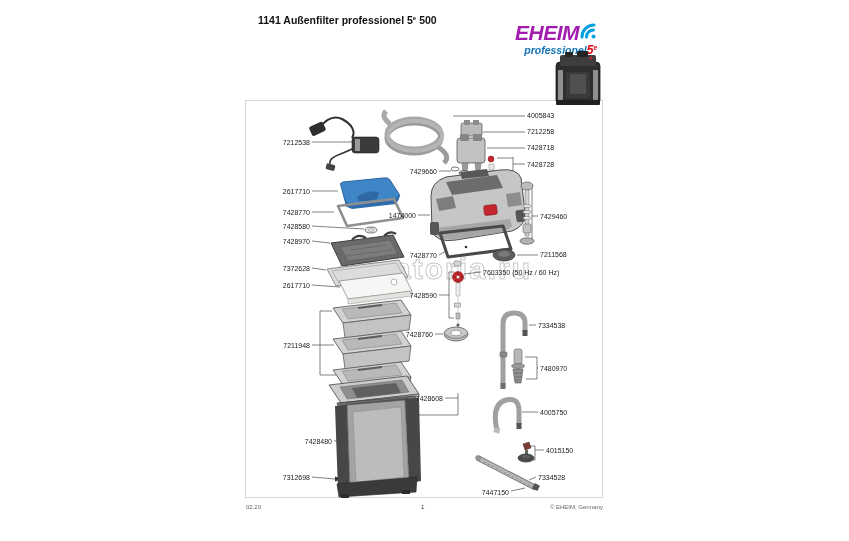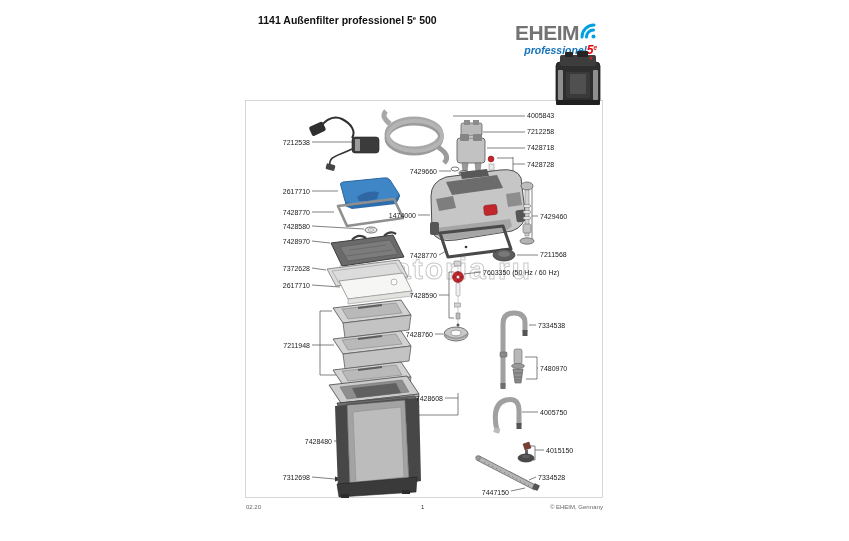--- a/index.html
+++ b/index.html
@@ -4,21 +4,21 @@
 <style>
   html,body{margin:0;padding:0;background:#fff;}
   #page{position:relative;width:849px;height:541px;background:#ffffff;overflow:hidden;
         font-family:"Liberation Sans",sans-serif;}
   #art{position:absolute;left:0;top:0;width:849px;height:541px;}
   .title{position:absolute;left:258px;top:14px;font-size:10.5px;font-weight:bold;color:#111;white-space:nowrap;}
   .title .it{}
   .title sup{font-size:6px;}
   .logo{position:absolute;left:505px;top:22px;width:92px;text-align:right;line-height:1;}
   .logo .brand-row{display:flex;align-items:flex-start;justify-content:flex-end;gap:1px;}
-  .logo .brand{font-size:21px;font-weight:bold;color:#737373;letter-spacing:-0.5px;}
+  .logo .brand{font-size:21px;font-weight:bold;font-style:italic;color:#a21caf;letter-spacing:-0.5px;}
   .logo .series-row{font-size:10.5px;font-weight:bold;font-style:italic;color:#1472b8;margin-top:1px;}
   .logo .series-num{color:#e3000f;font-size:12px;}
   .logo .series-sup{color:#e3000f;font-size:6.5px;vertical-align:super;}
   .part-label{position:absolute;font-size:7px;color:#1a1a1a;white-space:nowrap;line-height:7px;}
   .ra{text-align:right;}
   .footer-item{position:absolute;font-size:6px;color:#666;line-height:6px;}
   .wm{position:absolute;left:338px;top:252px;font-size:30px;font-weight:bold;letter-spacing:2px;
       color:transparent;-webkit-text-stroke:1px #c9c9c9;pointer-events:none;}
 </style>
 </head>

